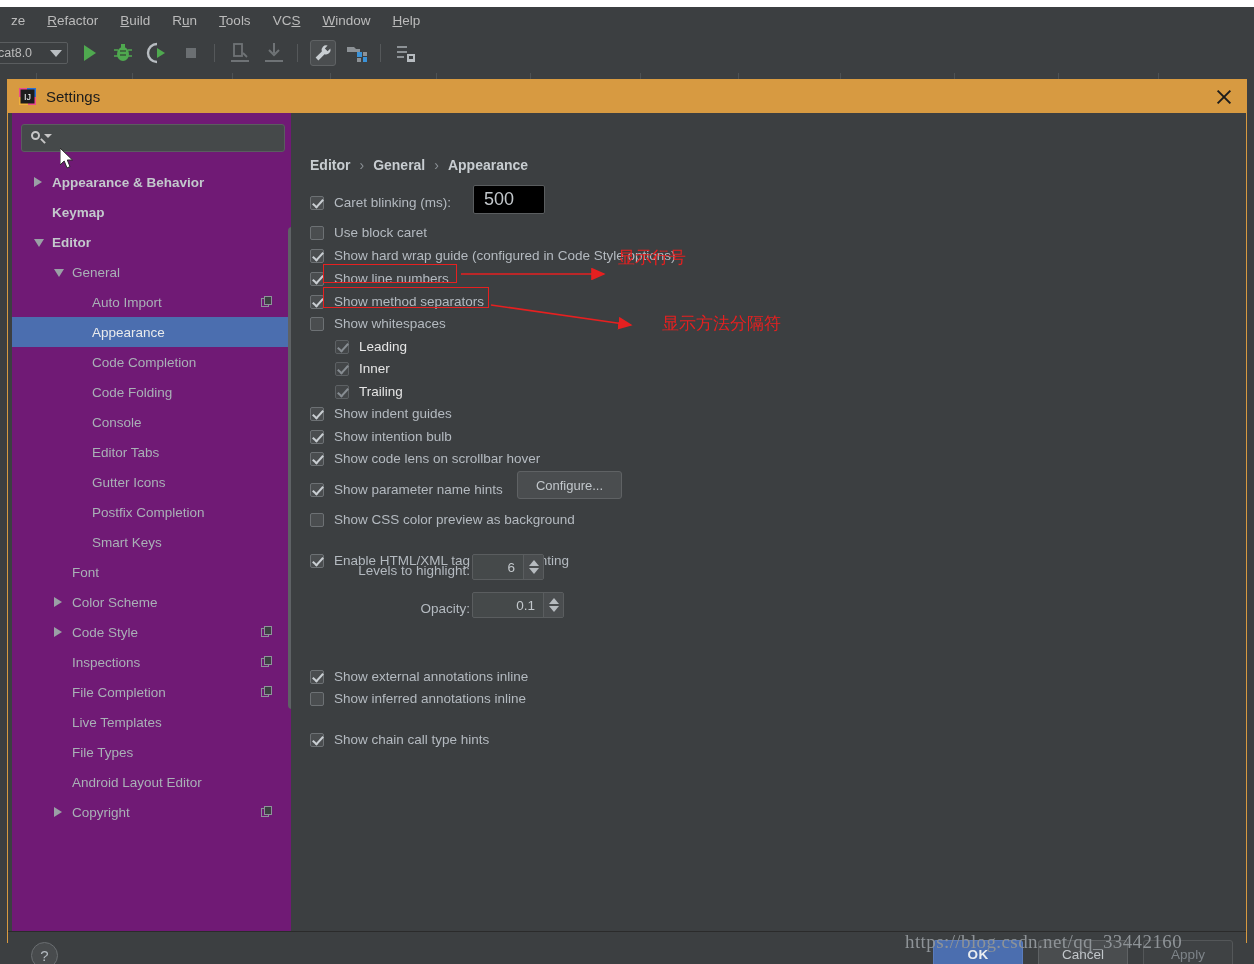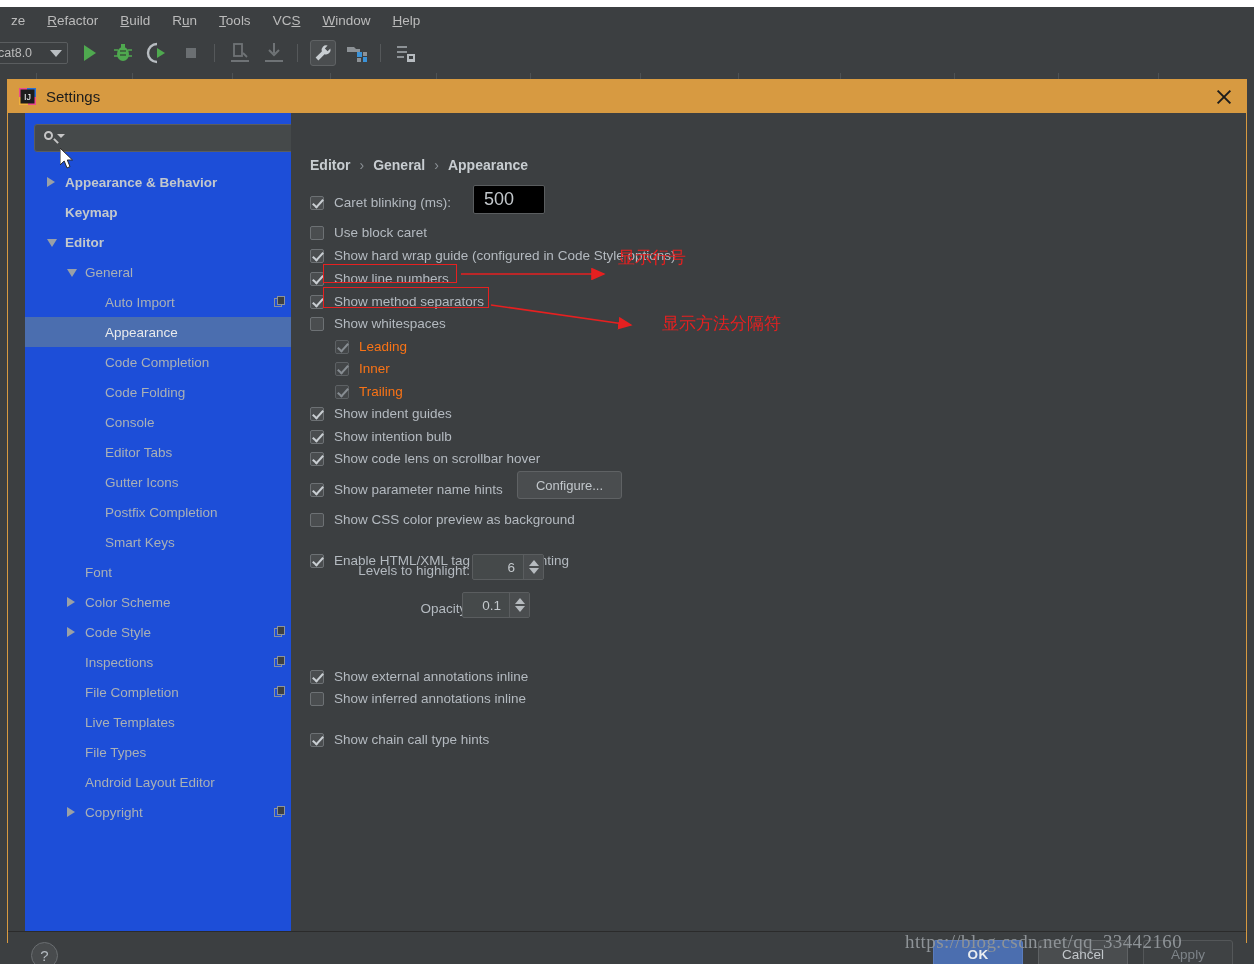--- a/index.html
+++ b/index.html
@@ -108,23 +108,23 @@
   #close-btn::after  { transform: rotate(-45deg); }
 
   #body {
     position: absolute; left: 0; top: 33px;
     width: 1238px; height: 829px;
     background: #3c3f41;
   }
 
   
   #leftpane {
-    position: absolute; left: 17px; top: 0;
+    position: absolute; left: 4px; top: 0;
     width: 282px; height: 818px;
-    background: #1d4ed8;
+    background: #701a75;
     border-right: 1px solid #2b2b2b;
     overflow: hidden;
   }
   #searchwrap { padding: 11px 9px 0 9px; }
   #searchbox {
     height: 28px; width: 264px;
     border: 1px solid #5a5d5f; border-radius: 3px;
     background: #45494a;
     display: flex; align-items: center;
     padding-left: 9px;
@@ -205,21 +205,21 @@
     color: #c8cdd1; font-size: 14px; font-weight: bold;
   }
   #breadcrumb .sep { margin: 0 9px; color: #8b9095; font-weight: normal; }
 
   .opt {
     position: absolute;
     display: flex; align-items: center;
     color: #b4bac0; font-size: 13.5px;
     white-space: nowrap;
   }
-  .opt.dim { color: #f97316; }
+  .opt.dim { color: #e5e5e5; }
   .cb {
     width: 14px; height: 14px; flex: 0 0 14px;
     border: 1px solid #6d7174; border-radius: 2px;
     background: #4a4d4f;
     position: relative; margin-right: 10px;
   }
   .cb.on::after {
     content: "";
     position: absolute; left: 4px; top: 0px;
     width: 4px; height: 9px;
@@ -656,21 +656,21 @@
         <span class="splabel" style="left:19px; top:450px; width:160px;">Levels to highlight:</span>
         <div class="spinner" style="left:181px; top:441px; width:72px; height:26px;">
           <span class="val">6</span>
           <span class="arrows">
               <span class="up"></span>
               <span class="dn"></span>
             </span>
         </div>
 
         <span class="splabel" style="left:19px; top:488px; width:160px;">Opacity:</span>
-        <div class="spinner" style="left:171px; top:479px; width:68px; height:26px;">
+        <div class="spinner" style="left:181px; top:479px; width:92px; height:26px;">
           <span class="val">0.1</span>
           <span class="arrows">
               <span class="up"></span>
               <span class="dn"></span>
             </span>
         </div>
 
         <div class="opt" style="left:19px; top:556px;">
           <span class="cb on"></span>
           <span>Show external annotations inline</span>

